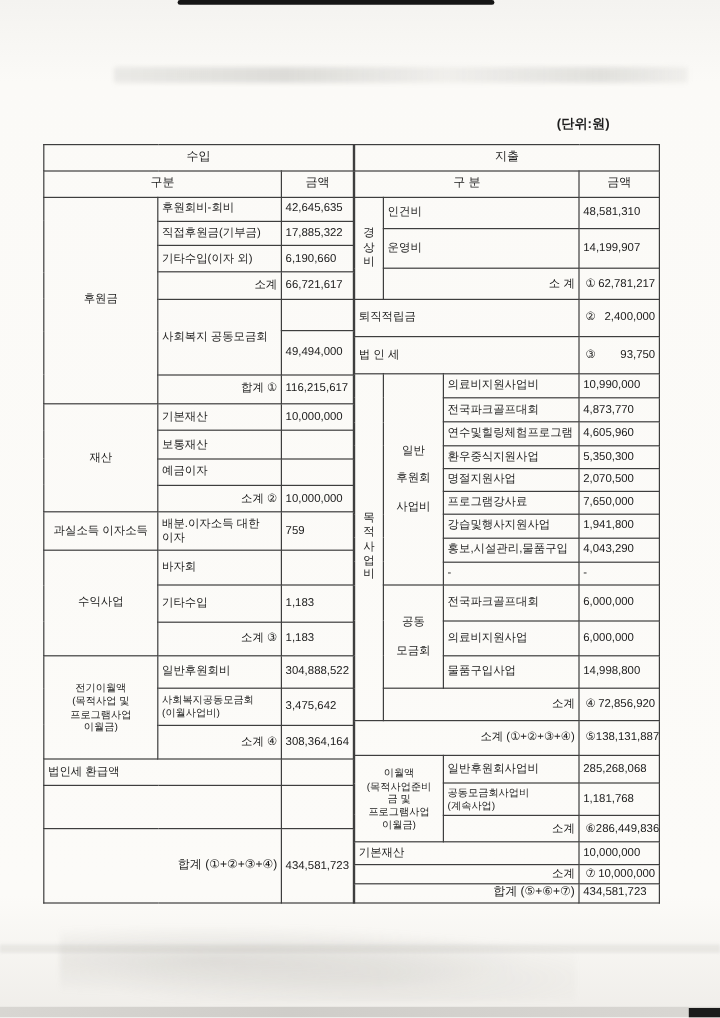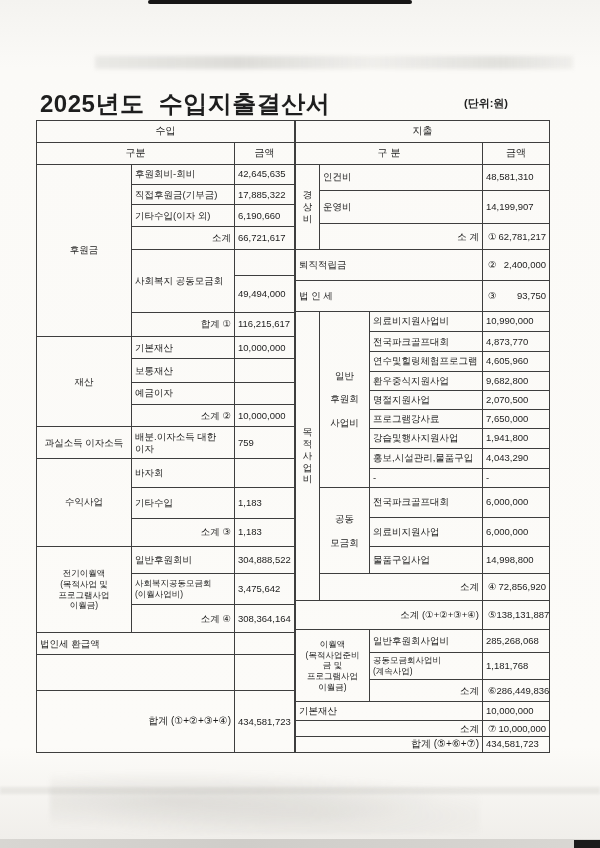--- a/index.html
+++ b/index.html
@@ -51,21 +51,20 @@
 <body>
 
 <div class="page">
   <div class="scan-bar-top"></div>
   <div class="scan-smudge-top"></div>
   <div class="scan-streak"></div>
   <div class="scan-smudge-bottom"></div>
   <div class="scan-band-bottom"></div>
   <div class="scan-corner"></div>
 
-  <div class="doc-title">2025년도  수입지출결산서</div>
   <div class="unit-label">(단위:원)</div>
 
   <div class="tables">
 
     <table class="t t-left">
       <colgroup>
           <col style="width:95px">
           <col style="width:103px">
           <col style="width:60px">
         </colgroup>
@@ -228,21 +227,21 @@
       <tr style="height:20px">
             <td class="i">전국파크골프대회</td>
             <td class="a">4,873,770</td>
           </tr>
       <tr style="height:19px">
             <td class="i">연수및힐링체험프로그램</td>
             <td class="a">4,605,960</td>
           </tr>
       <tr style="height:19px">
             <td class="i">환우중식지원사업</td>
-            <td class="a">9,682,800</td>
+            <td class="a">5,350,300</td>
           </tr>
       <tr style="height:19px">
             <td class="i">명절지원사업</td>
             <td class="a">2,070,500</td>
           </tr>
       <tr style="height:19px">
             <td class="i">프로그램강사료</td>
             <td class="a">7,650,000</td>
           </tr>
       <tr style="height:19px">

